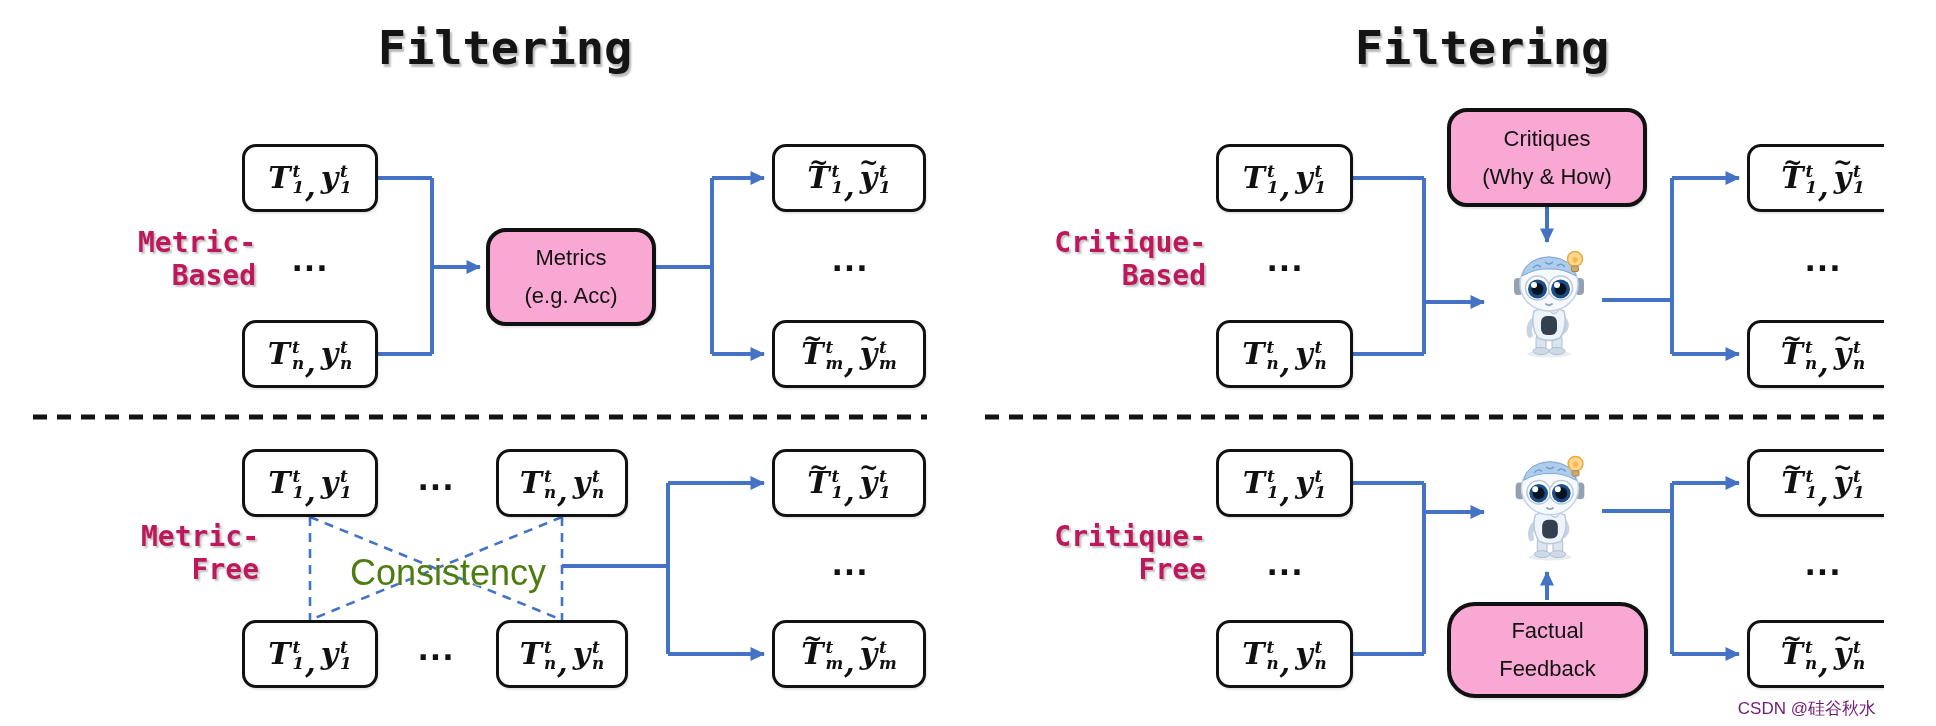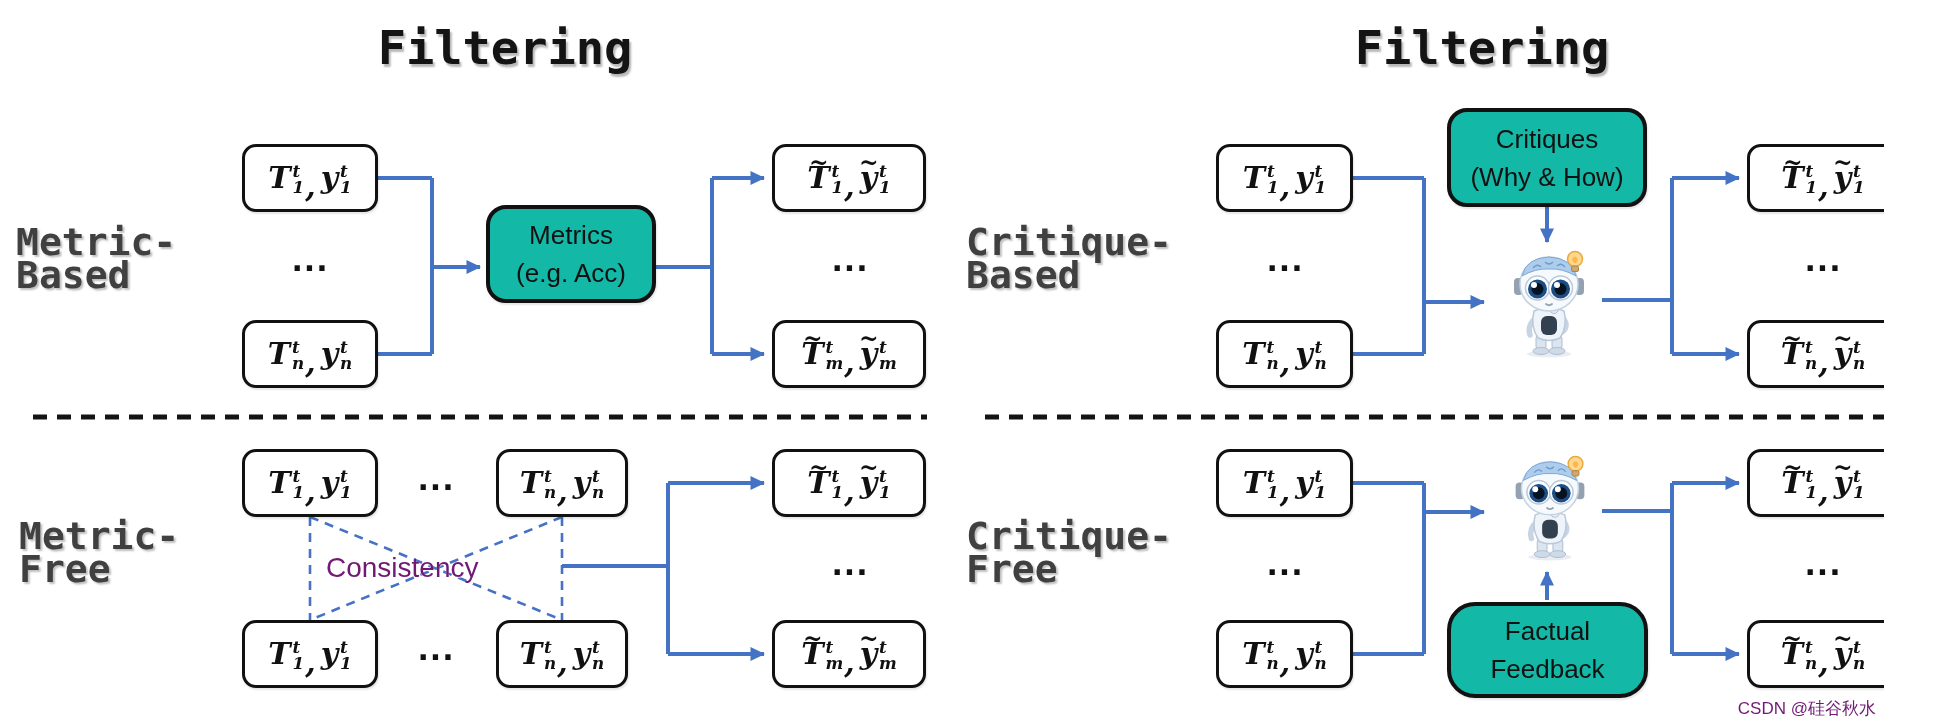--- a/index.html
+++ b/index.html
@@ -16,22 +16,22 @@
     position:absolute;
     font-family:"DejaVu Sans Mono",monospace;
     font-weight:700;font-size:47px;color:#141414;
     text-align:center;letter-spacing:0px;
     text-shadow:2px 3px 2px rgba(0,0,0,0.28);
     white-space:nowrap;
   }
   .seclabel{
     position:absolute;width:240px;
     font-family:"DejaVu Sans Mono",monospace;
-    font-weight:700;font-size:38px;color:#404040;
-    line-height:33px;text-align:left;
+    font-weight:700;font-size:28px;color:#be185d;
+    line-height:33px;text-align:right;
     text-shadow:2px 2px 2px rgba(0,0,0,0.25);
   }
   .seclabel span{display:block;}
 
   .mbox{
     position:absolute;
     background:#fff;border:3.5px solid #111;border-radius:14px;
     display:flex;align-items:center;justify-content:center;
     box-sizing:border-box;
     box-shadow:1px 2px 2px rgba(0,0,0,0.10);
@@ -47,35 +47,35 @@
     font-size:0.78em;font-style:normal;line-height:1;
   }
   .msc{
     display:inline-flex;flex-direction:column;align-items:flex-start;
     font-size:0.56em;line-height:0.95;margin-left:2px;transform:translateY(2px);
   }
   .mcomma{margin:0 5px 0 1px;transform:translateY(8px);}
 
   .procbox{
     position:absolute;
-    background:#14b8a6;border:4px solid #111;border-radius:20px;
+    background:#f9a8d4;border:4px solid #111;border-radius:20px;
     display:flex;flex-direction:column;align-items:center;justify-content:center;
     box-sizing:border-box;text-align:center;
-    font-family:"Liberation Sans",sans-serif;font-size:26px;color:#111;
+    font-family:"Liberation Sans",sans-serif;font-size:22px;color:#111;
     line-height:38px;
     box-shadow:1px 2px 2px rgba(0,0,0,0.10);
   }
   .dots{
     position:absolute;width:60px;height:34px;
     font-family:"DejaVu Sans",sans-serif;font-weight:800;font-size:30px;color:#111;
     text-align:center;line-height:26px;letter-spacing:1px;
   }
   .consistency{
-    position:absolute;width:220px;text-align:left;
-    font-family:"Liberation Sans",sans-serif;font-size:28px;color:#701a75;
+    position:absolute;width:220px;text-align:right;
+    font-family:"Liberation Sans",sans-serif;font-size:36px;color:#4d7c0f;
     text-shadow:0 1px 1px rgba(255,255,255,0.8);
   }
   .watermark{
     position:absolute;right:8px;bottom:6px;
     font-family:"Liberation Sans",sans-serif;font-size:17px;color:#701a75;
     white-space:nowrap;
   }
   .conn{stroke:#4472C4;stroke-width:4;fill:none;}
   .blue-dash{stroke:#4472C4;stroke-width:2.6;stroke-dasharray:9 7;fill:none;}
   .divider{stroke:#141414;stroke-width:5;stroke-dasharray:14 10;fill:none;}
@@ -204,21 +204,21 @@
         <span class="mcomma">,</span>
         <span class="tok">
           <span class="bw"><span class="mbase">y</span></span>
           <span class="msc">
             <span class="msup">t</span>
             <span class="msub">n</span>
           </span>
         </span>
       </span>
   </div>
-  <div class="procbox" style="left:486px;top:205px;width:170px;height:98px;">
+  <div class="procbox" style="left:486px;top:228px;width:170px;height:98px;">
     <span>Metrics</span>
     <span>(e.g. Acc)</span>
   </div>
   <div class="mbox" style="left:772px;top:144px;width:154px;height:68px;">
     <span class="mathbox">
         <span class="tok">
           <span class="bw"><span class="mtilde">~</span><span class="mbase">T</span></span>
           <span class="msc">
             <span class="msup">t</span>
             <span class="msub">1</span>

